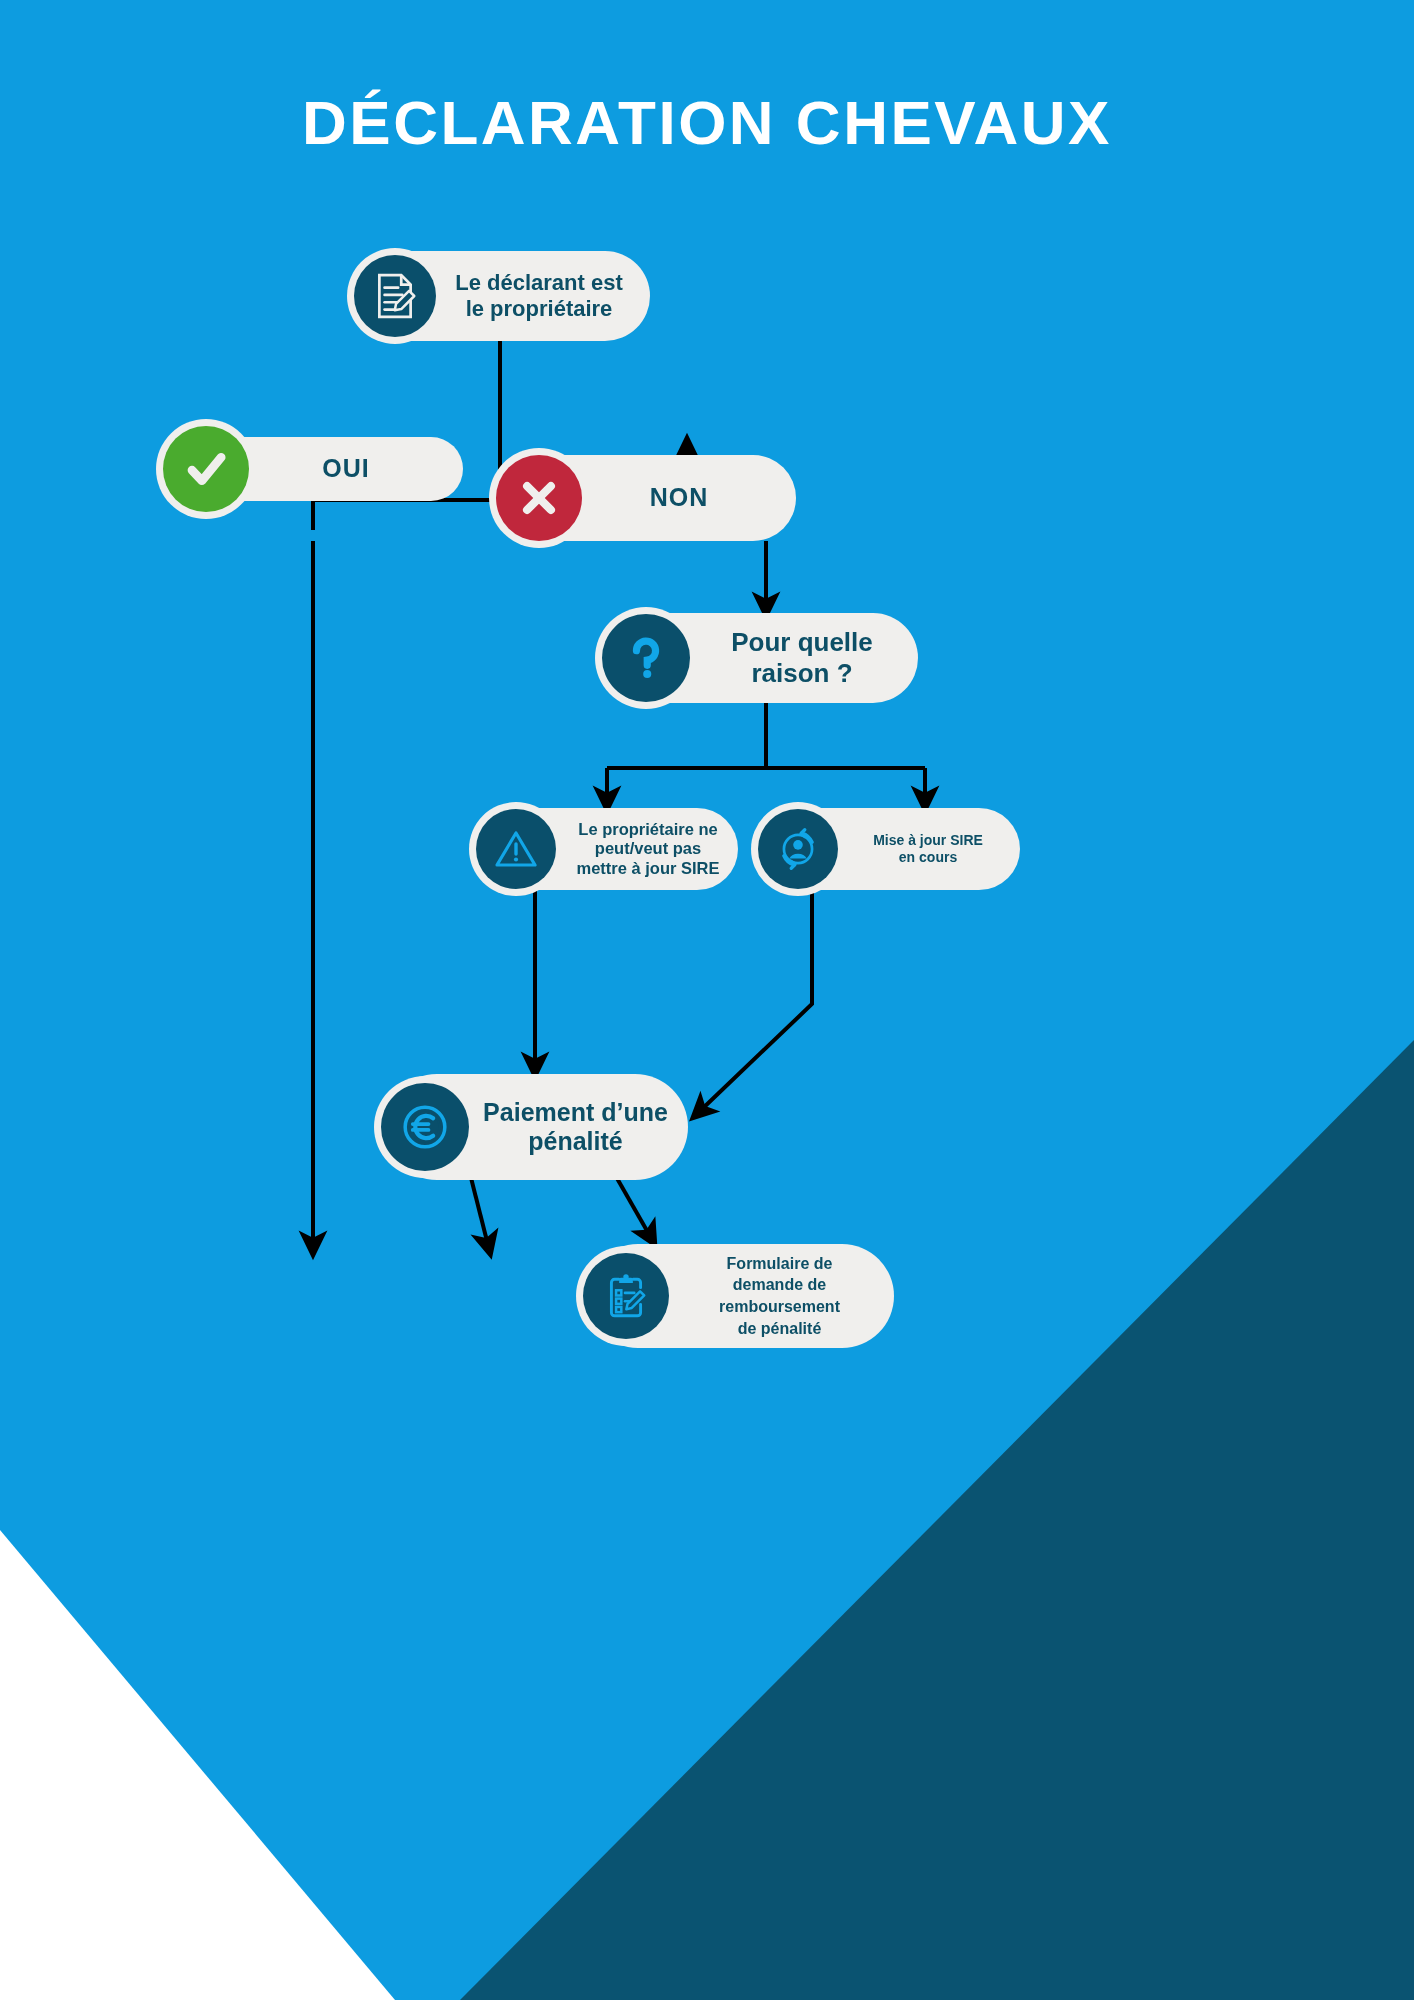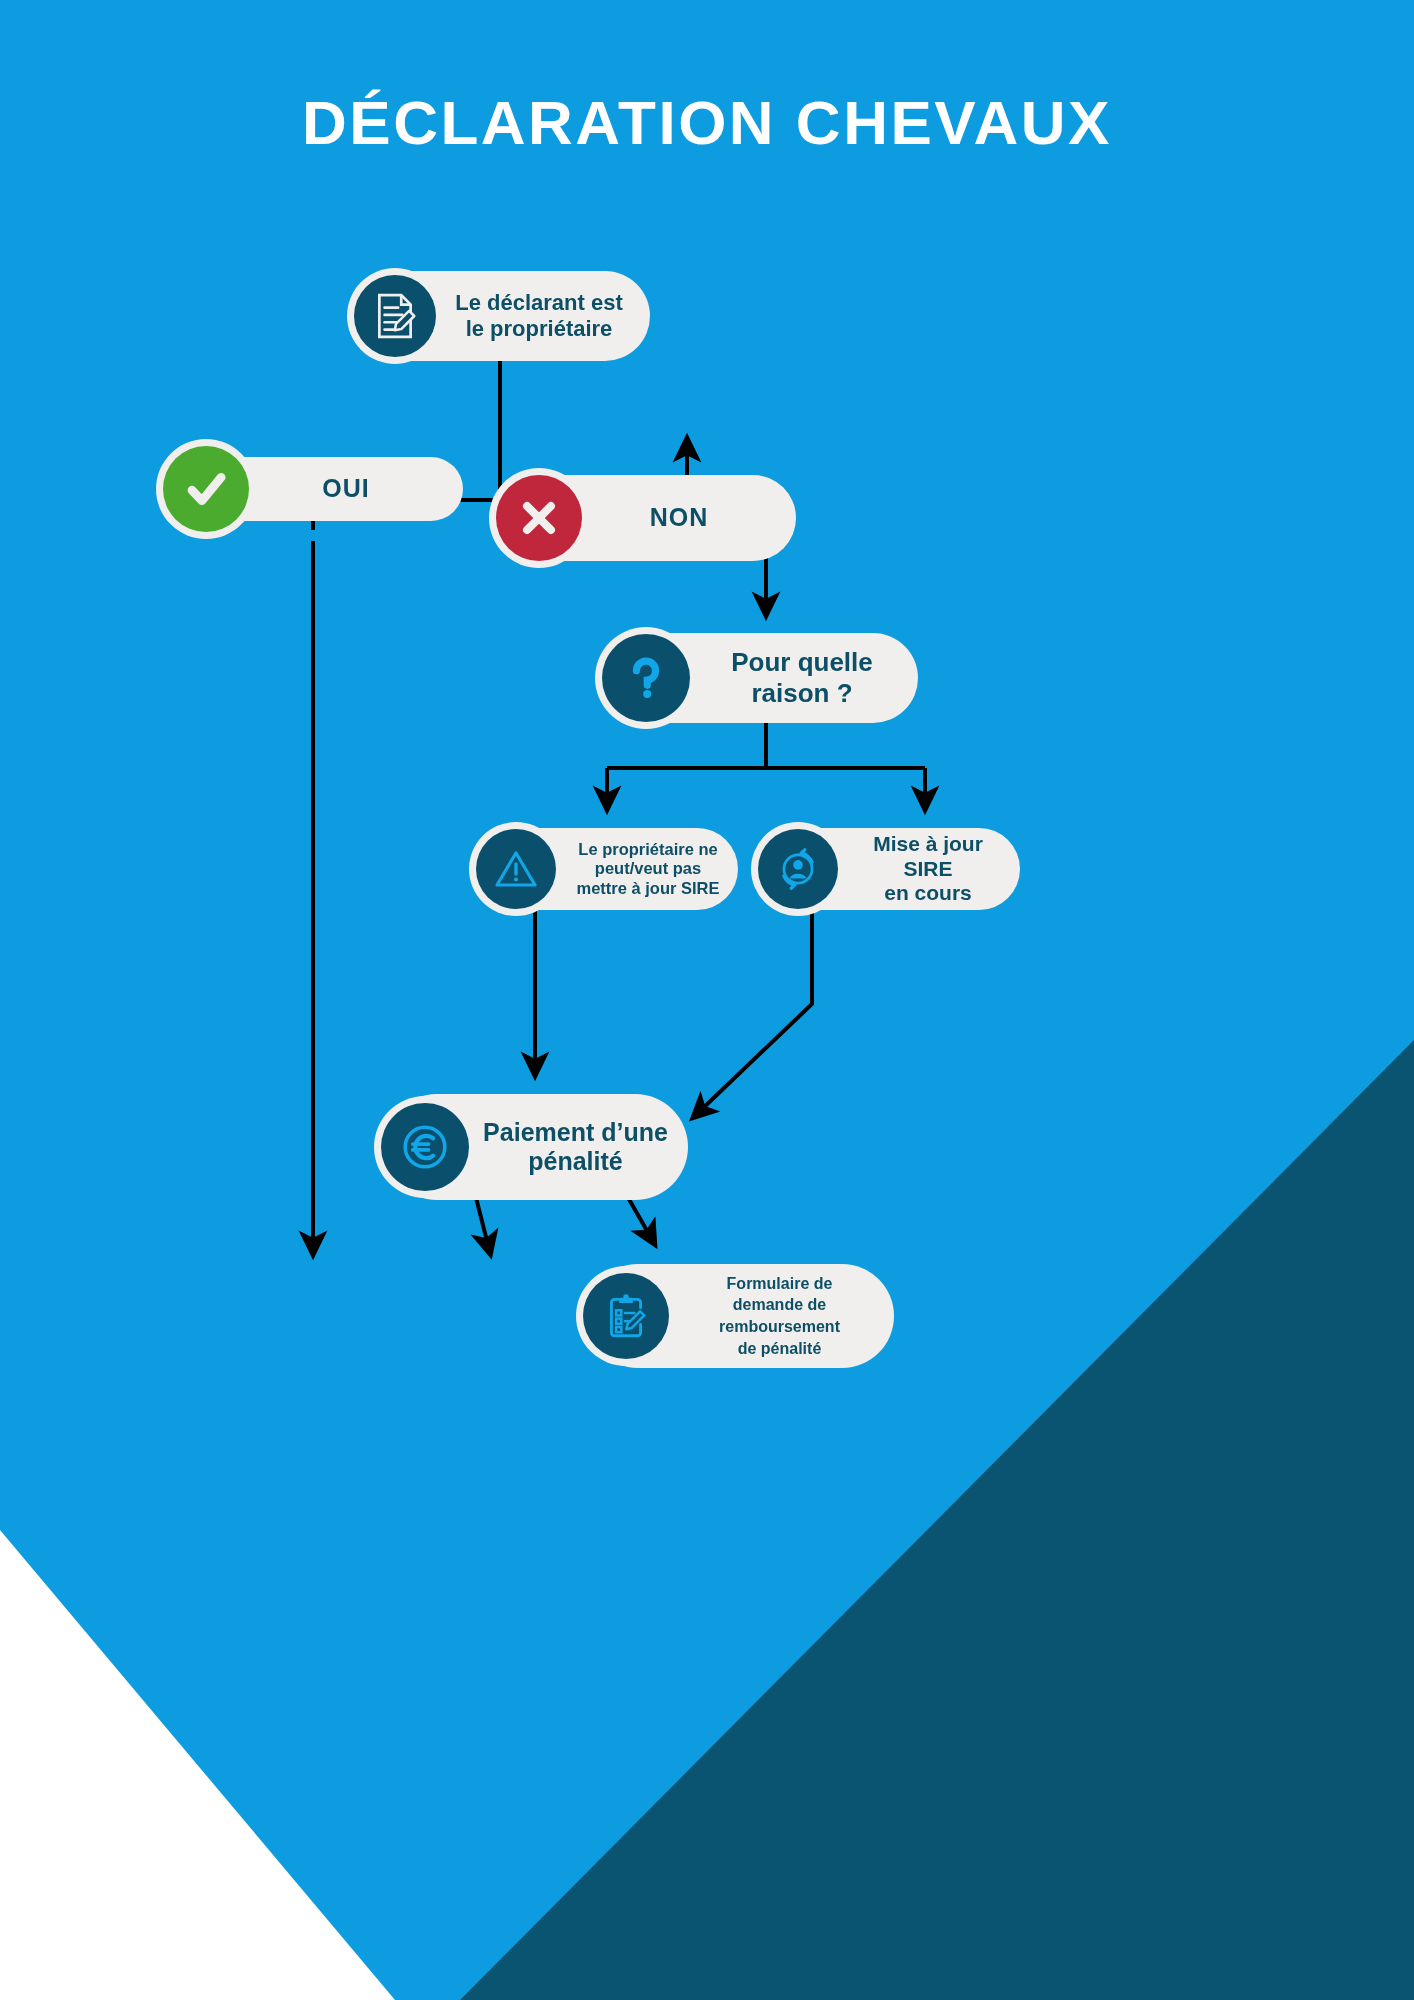--- a/index.html
+++ b/index.html
@@ -31,21 +31,20 @@
   #wires{position:absolute;left:0;top:0;width:1414px;height:2000px;pointer-events:none;}
 
   
   .node{
     position:absolute;
     background:#f0efed;
     border-radius:999px;
     display:flex;
     align-items:center;
     box-sizing:border-box;
-    margin-top:20px;
   }
   .node .badge{
     flex:0 0 auto;
     border-radius:50%;
     background:#0a4f6b;
     display:flex;align-items:center;justify-content:center;
     box-shadow:0 0 0 7px #f0efed;
     position:relative;
     z-index:2;
   }
@@ -75,21 +74,21 @@
   #n-raison{ left:606px; top:613px; width:312px; height:90px;}
   #n-raison .badge{width:88px;height:88px;margin-left:-4px;}
   #n-raison .txt{font-size:26px;padding-right:14px;}
 
   #n-proprio{ left:478px; top:808px; width:260px; height:82px;}
   #n-proprio .badge{width:80px;height:80px;margin-left:-2px;}
   #n-proprio .txt{font-size:16.5px;text-align:center;padding-left:10px;padding-right:8px;}
 
   #n-sire{ left:760px; top:808px; width:260px; height:82px;}
   #n-sire .badge{width:80px;height:80px;margin-left:-2px;}
-  #n-sire .txt{font-size:21px;padding-right:12px;}
+  #n-sire .txt{font-size:14px;padding-right:12px;}
 
   #n-paiement{ left:384px; top:1074px; width:304px; height:106px;}
   #n-paiement .badge{width:88px;height:88px;margin-left:-3px;}
   #n-paiement .txt{font-size:25px;padding-right:16px;}
 
   #n-decl-cheval{ left:242px; top:1253px; width:306px; height:86px;}
   #n-decl-cheval .badge{width:86px;height:86px;margin-left:-3px;}
   #n-decl-cheval .txt{font-size:24px;color:#4aab2e;letter-spacing:.5px;padding-right:16px;}
 
   #n-formulaire{ left:586px; top:1244px; width:308px; height:104px;}

